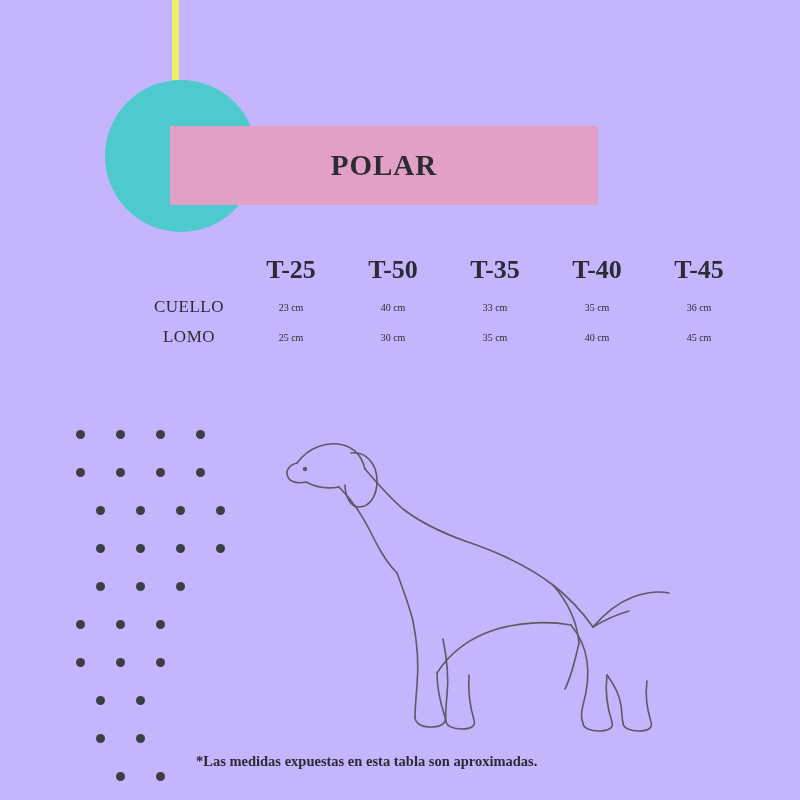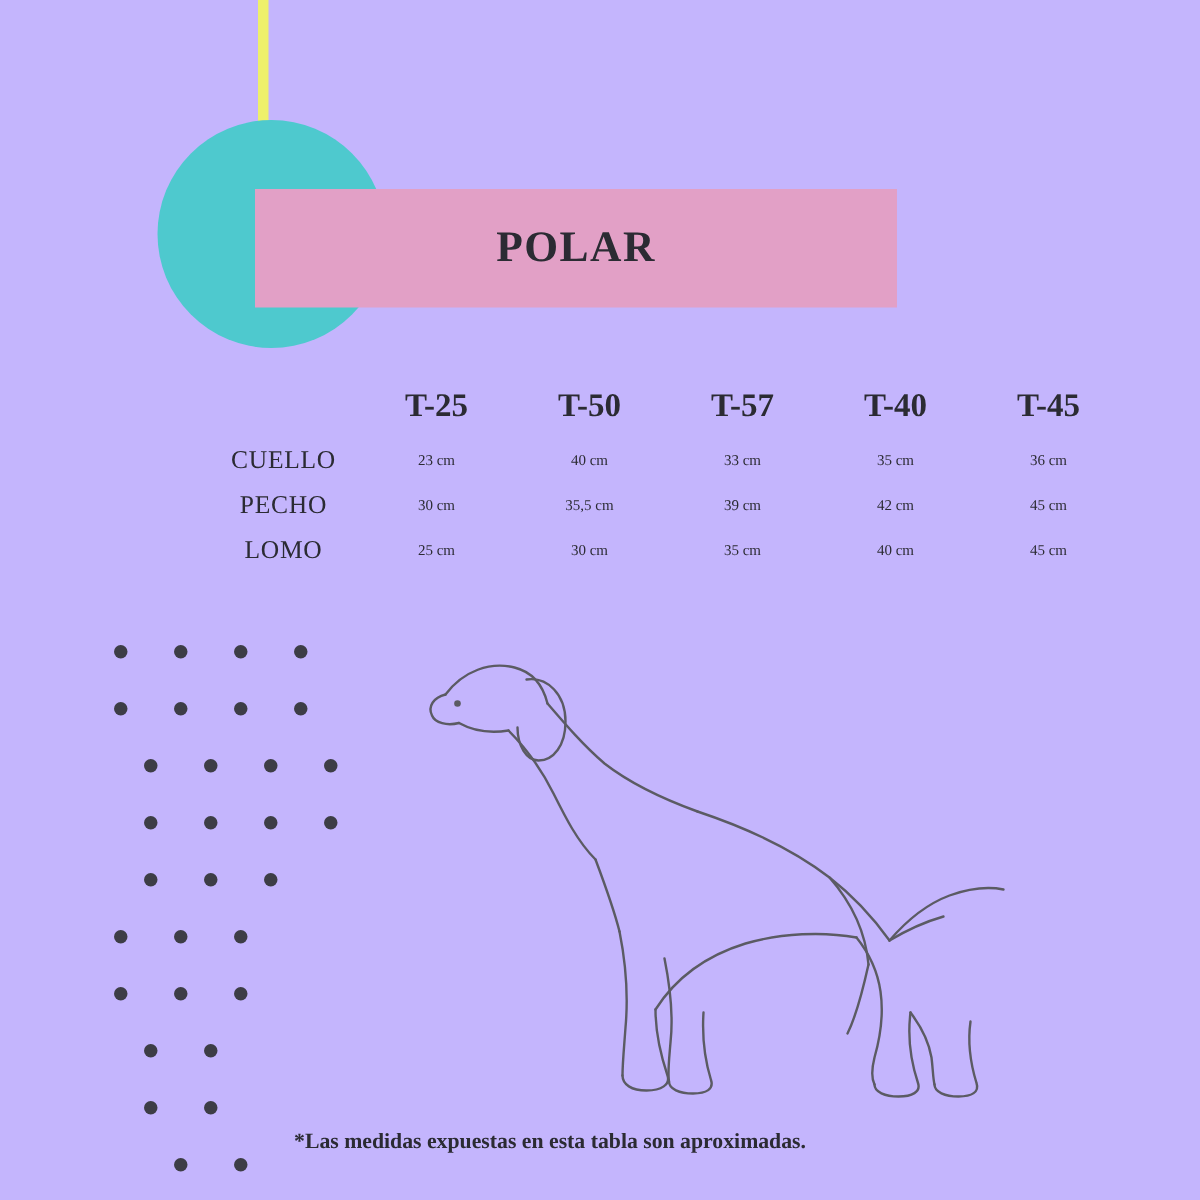--- a/index.html
+++ b/index.html
@@ -72,21 +72,21 @@
     border-collapse: collapse;
     width: 620px;
   }
   th, td {
     padding: 0;
     font-weight: normal;
   }
   .col-head {
     font-family: "Liberation Serif", serif;
     font-weight: bold;
-    font-size: 22px;
+    font-size: 26px;
     color: #2b2b33;
     text-align: center;
     height: 44px;
     vertical-align: middle;
   }
   .row-head {
     font-family: "Liberation Serif", serif;
     font-size: 17px;
     color: #2b2b33;
     text-align: center;
@@ -152,43 +152,35 @@
   <div class="pink-banner"></div>
   <div class="banner-title">POLAR</div>
 
   <div class="table">
     <table>
       <thead>
         <tr>
           <th class="col-head c-label"></th>
           <th class="col-head c-data">T-25</th>
           <th class="col-head c-data">T-50</th>
-          <th class="col-head c-data">T-57</th>
+          <th class="col-head c-data">T-35</th>
           <th class="col-head c-data">T-40</th>
           <th class="col-head c-data">T-45</th>
         </tr>
       </thead>
       <tbody>
         <tr>
           <td class="row-head">CUELLO</td>
           <td class="cell">23 cm</td>
           <td class="cell">40 cm</td>
           <td class="cell">33 cm</td>
           <td class="cell">35 cm</td>
           <td class="cell">36 cm</td>
         </tr>
         <tr>
-          <td class="row-head">PECHO</td>
-          <td class="cell">30 cm</td>
-          <td class="cell">35,5 cm</td>
-          <td class="cell">39 cm</td>
-          <td class="cell">42 cm</td>
-          <td class="cell">45 cm</td>
-        </tr>
-        <tr>
           <td class="row-head">LOMO</td>
           <td class="cell">25 cm</td>
           <td class="cell">30 cm</td>
           <td class="cell">35 cm</td>
           <td class="cell">40 cm</td>
           <td class="cell">45 cm</td>
         </tr>
       </tbody>
     </table>
   </div>

